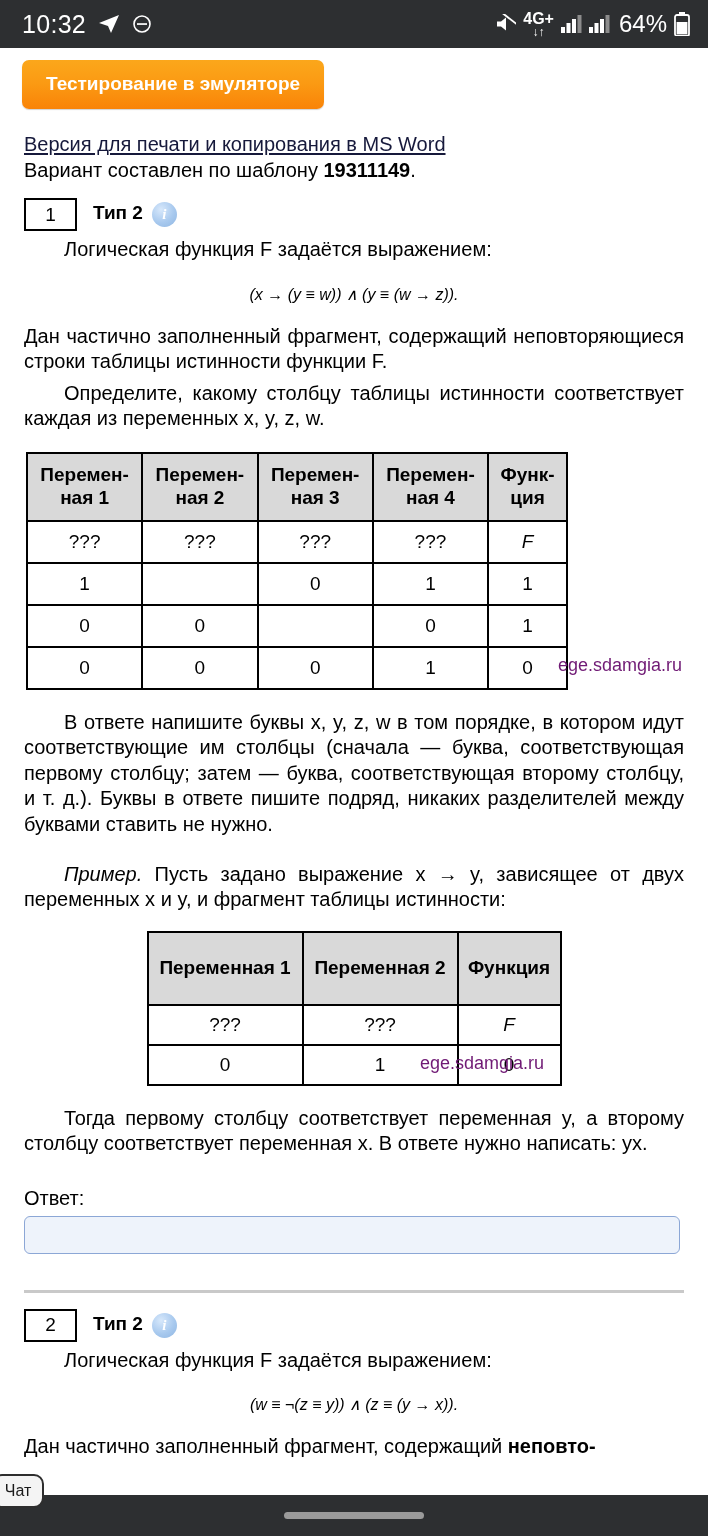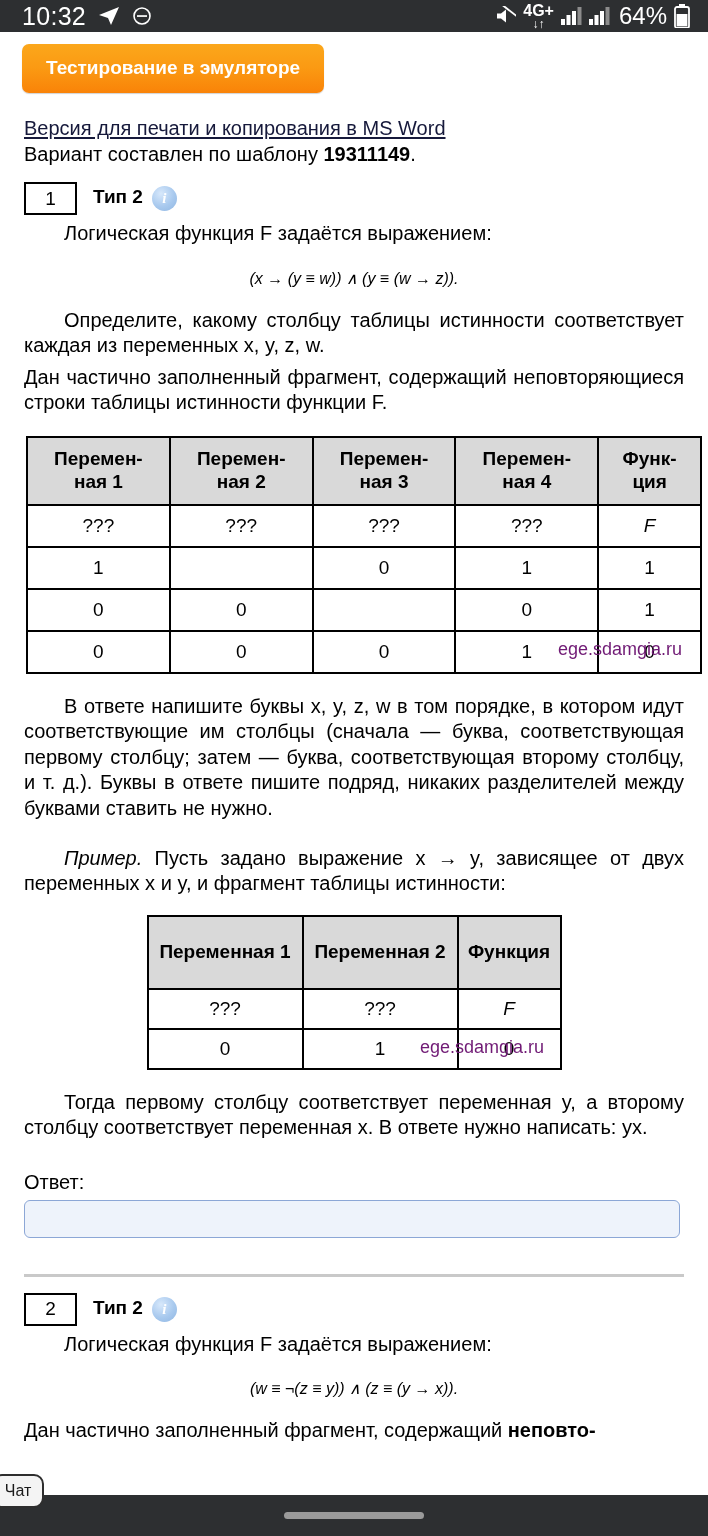--- a/index.html
+++ b/index.html
@@ -7,21 +7,21 @@
   body {
     font-family:"Liberation Sans", sans-serif;
     background:#ffffff;
     color:#000000;
     position:relative;
     overflow:hidden;
   }
 
   
   .statusbar{
-    height:32px; width:100%;
+    height:48px; width:100%;
     background:#2d2f31;
     display:flex; align-items:center;
     justify-content:space-between;
     padding:0 18px 0 22px;
     color:#ffffff;
   }
   .sb-left{ display:flex; align-items:center; gap:12px; }
   .sb-clock{ font-size:25px; letter-spacing:.3px; }
   .sb-right{ display:flex; align-items:center; gap:7px; }
   .sb-pct{ font-size:24px; margin-left:2px; }
@@ -97,21 +97,21 @@
   table.tt th{
     background:#d9d9d9;
     font-weight:bold;
     padding:10px 4px;
     line-height:1.2;
   }
   table.tt td{ height:42px; }
   table.tt td.fn{ font-style:italic; }
 
   
-  #main-table{ width:676px; margin-left:2px; }
+  #main-table{ width:542px; margin-left:2px; }
   #main-table col.c1,#main-table col.c2,#main-table col.c3,#main-table col.c4{ width:139px; }
   #main-table col.c5{ width:100px; }
 
   
   .example-wrap{ display:flex; justify-content:center; margin-top:18px; position:relative;}
   #example-table col.e1,#example-table col.e2{ width:155px; }
   #example-table col.e3{ width:103px; }
   #example-table th{ padding:24px 6px; white-space:nowrap; }
   #example-table td{ height:40px; }
 
@@ -238,22 +238,22 @@
       <div class="q-type">
         <span>Тип 2</span>
         <span class="info-ico">i</span>
       </div>
     </div>
 
     <p class="ptext indent">Логическая функция F задаётся выражением:</p>
 
     <div class="formula">(x → (y ≡ w)) ∧ (y ≡ (w → z)).</div>
 
+    <p class="ptext noind">Дан частично заполненный фрагмент, содержащий неповторяющиеся строки таблицы истинности функции F.</p>
     <p class="ptext indent">Определите, какому столбцу таблицы истинности соответствует каждая из переменных x, y, z, w.</p>
-    <p class="ptext noind">Дан частично заполненный фрагмент, содержащий неповторяющиеся строки таблицы истинности функции F.</p>
 
     
     <div class="tbl-wrap">
       <table class="tt" id="main-table">
         <colgroup>
           <col class="c1">
             <col class="c2">
             <col class="c3">
             <col class="c4">
             <col class="c5">

